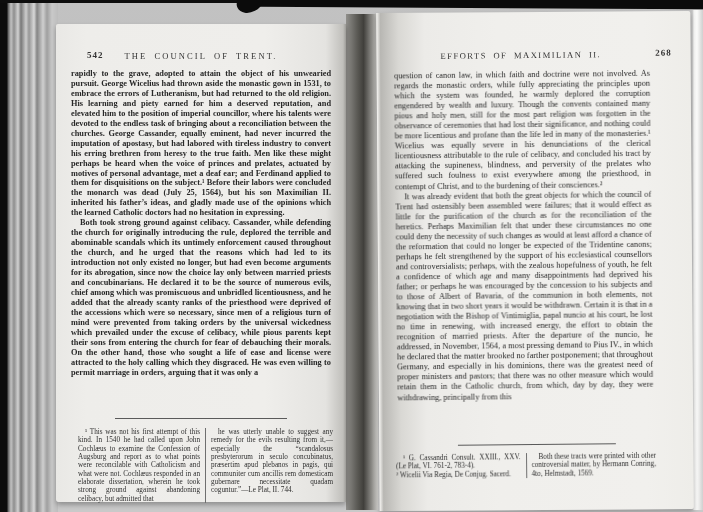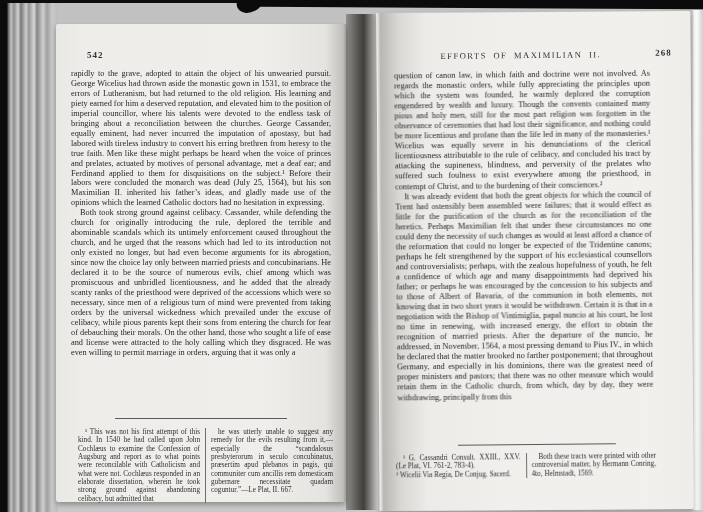--- a/index.html
+++ b/index.html
@@ -41,21 +41,21 @@
   .page-right .page-head{margin:38px 42px 0 18px;}
   .head-title{display:block;text-align:center;letter-spacing:2.1px;word-spacing:3px;}
   .page-right .head-title{letter-spacing:1.5px;}
   .head-num{position:absolute;top:-1px;font-size:9px;font-weight:700;letter-spacing:1px;}
   .num-left{left:16px;}
   .num-right{right:-24px;}
 
   
   .main-text{text-align:justify;filter:blur(.22px);}
   .page-left .main-text{margin:6px 15px 0 15px;height:333px;overflow:hidden;
-    font-size:8.3px;line-height:9.95px;}
+    font-size:8.3px;line-height:9.95px;font-weight:bold;}
   .page-right .main-text{margin:8px 40px 0 18px;height:362px;overflow:hidden;
     font-size:8.3px;line-height:10.05px;}
   .main-text p{margin:0;padding:0;}
   .main-text p.indent{text-indent:9px;}
 
   
   .fn-rule{height:1px;background:#5a5a5a;width:172px;margin:16px auto 0 auto;}
   .page-right .fn-rule{margin-top:12px;width:158px;}
   .footnotes{display:flex;text-align:justify;font-size:7.2px;line-height:8.35px;
     filter:blur(.2px);color:#2e2e2e;}
@@ -70,29 +70,30 @@
 
 <div id="scene">
 
   <div class="left-stack"></div>
   <div class="gutter"></div>
   <div class="fore-edge"></div>
 
   <div class="page page-left">
     <div class="page-head">
       <span class="head-num num-left">542</span>
+      <span class="head-title">THE COUNCIL OF TRENT.</span>
     </div>
     <div class="main-text">
       <p>rapidly to the grave, adopted to attain the object of his unwearied pursuit.  George Wicelius had thrown aside the monastic gown in 1531, to embrace the errors of Lutheranism, but had returned to the old religion.  His learning and piety earned for him a deserved reputation, and elevated him to the position of imperial councillor, where his talents were devoted to the endless task of bringing about a reconciliation between the churches.  George Cassander, equally eminent, had never incurred the imputation of apostasy, but had labored with tireless industry to convert his erring brethren from heresy to the true faith.  Men like these might perhaps be heard when the voice of princes and prelates, actuated by motives of personal advantage, met a deaf ear; and Ferdinand applied to them for disquisitions on the subject.¹  Before their labors were concluded the monarch was dead (July 25, 1564), but his son Maximilian II. inherited his father’s ideas, and gladly made use of the opinions which the learned Catholic doctors had no hesitation in expressing.</p>
       <p class="indent">Both took strong ground against celibacy.  Cassander, while defending the church for originally introducing the rule, deplored the terrible and abominable scandals which its untimely enforcement caused throughout the church, and he urged that the reasons which had led to its introduction not only existed no longer, but had even become arguments for its abrogation, since now the choice lay only between married priests and concubinarians.  He declared it to be the source of numerous evils, chief among which was promiscuous and unbridled licentiousness, and he added that the already scanty ranks of the priesthood were deprived of the accessions which were so necessary, since men of a religious turn of mind were prevented from taking orders by the universal wickedness which prevailed under the excuse of celibacy, while pious parents kept their sons from entering the church for fear of debauching their morals.  On the other hand, those who sought a life of ease and license were attracted to the holy calling which they disgraced.  He was even willing to permit marriage in orders, arguing that it was only a</p>
     </div>
     <div class="fn-rule"></div>
     <div class="footnotes">
       <div class="fn-col">¹ This was not his first attempt of this kind.  In 1540 he had called upon John Cochlæus to examine the Confession of Augsburg and report as to what points were reconcilable with Catholicism and what were not.  Cochlæus responded in an elaborate dissertation, wherein he took strong ground against abandoning celibacy, but admitted that</div>
-      <div class="fn-col second">he was utterly unable to suggest any remedy for the evils resulting from it,—especially the “scandalosus presbyterorum in seculo concubinatus, præsertim apud plebanos in pagis, qui communiter cum ancillis rem domesticam gubernare necessitate quadam coguntur.”—Le Plat, II. 667.</div>
+      <div class="fn-col second">he was utterly unable to suggest any remedy for the evils resulting from it,—especially the “scandalosus presbyterorum in seculo concubinatus, præsertim apud plebanos in pagis, qui communiter cum ancillis rem domesticam gubernare necessitate quadam coguntur.”—Le Plat, II. 744.</div>
     </div>
   </div>
 
   <div class="page page-right">
     <div class="tilt">
       <div class="page-head">
         <span class="head-title">EFFORTS OF MAXIMILIAN II.</span>
         <span class="head-num num-right">268</span>
       </div>
       <div class="main-text">

